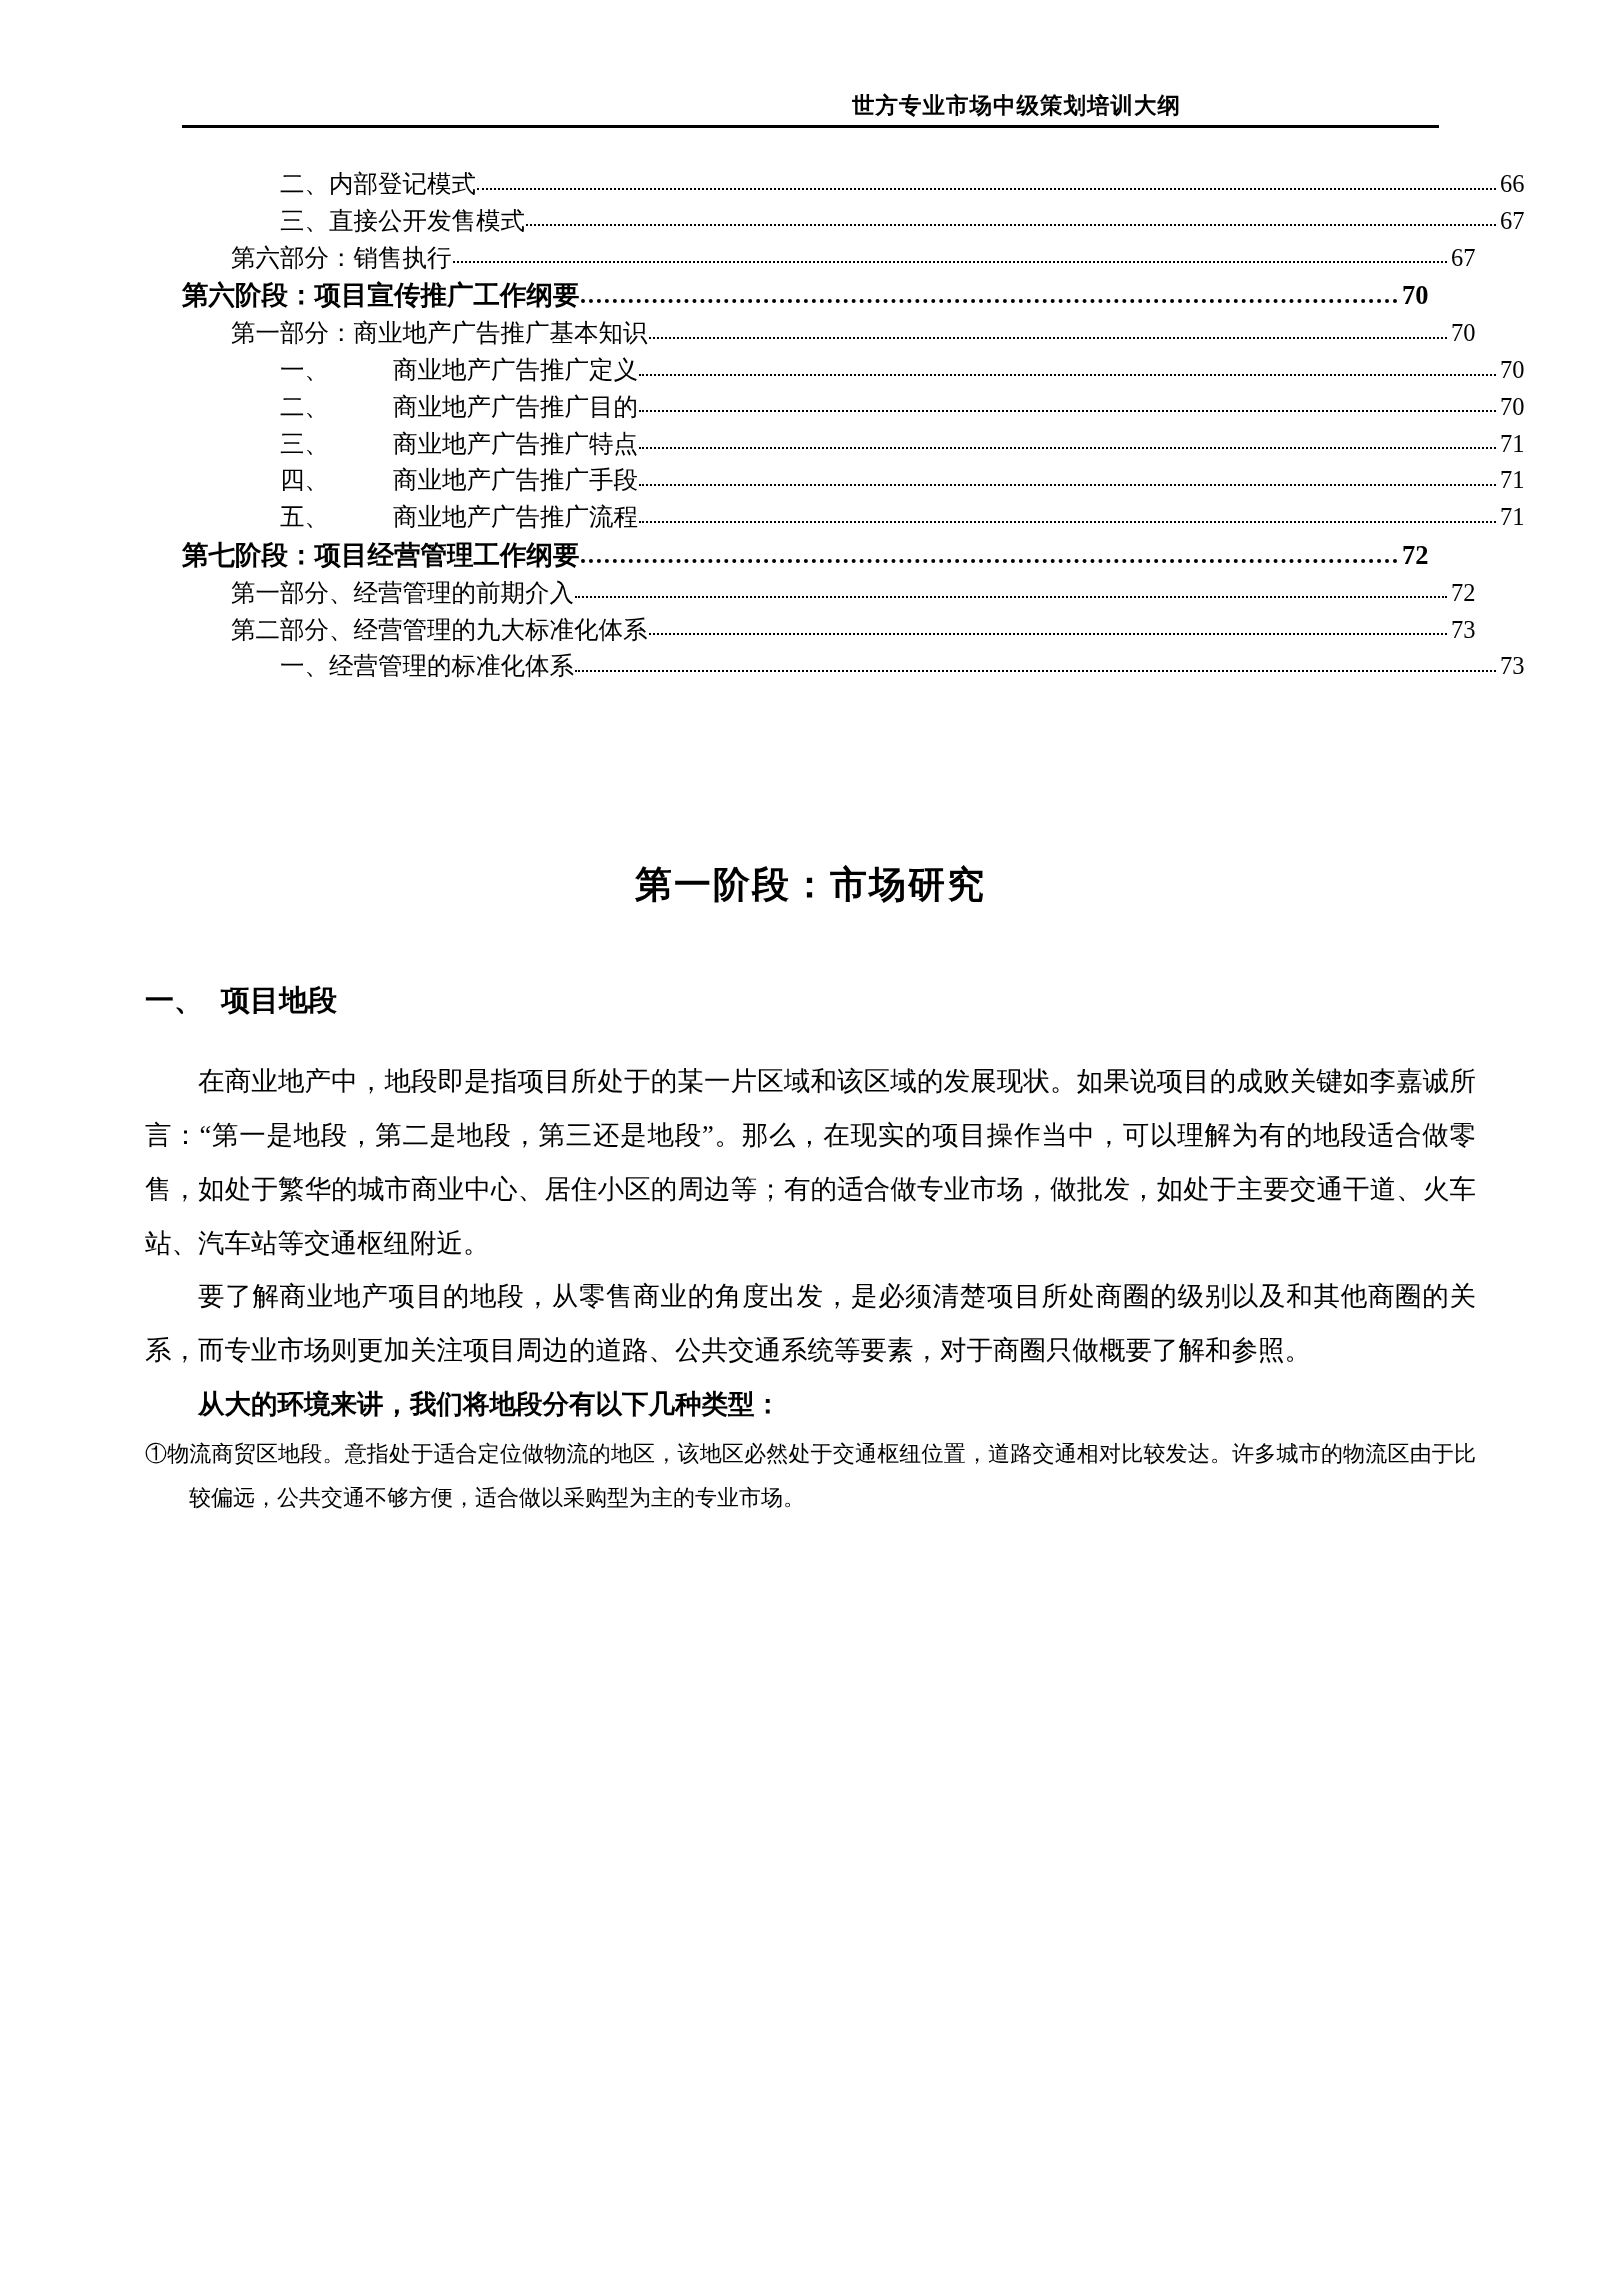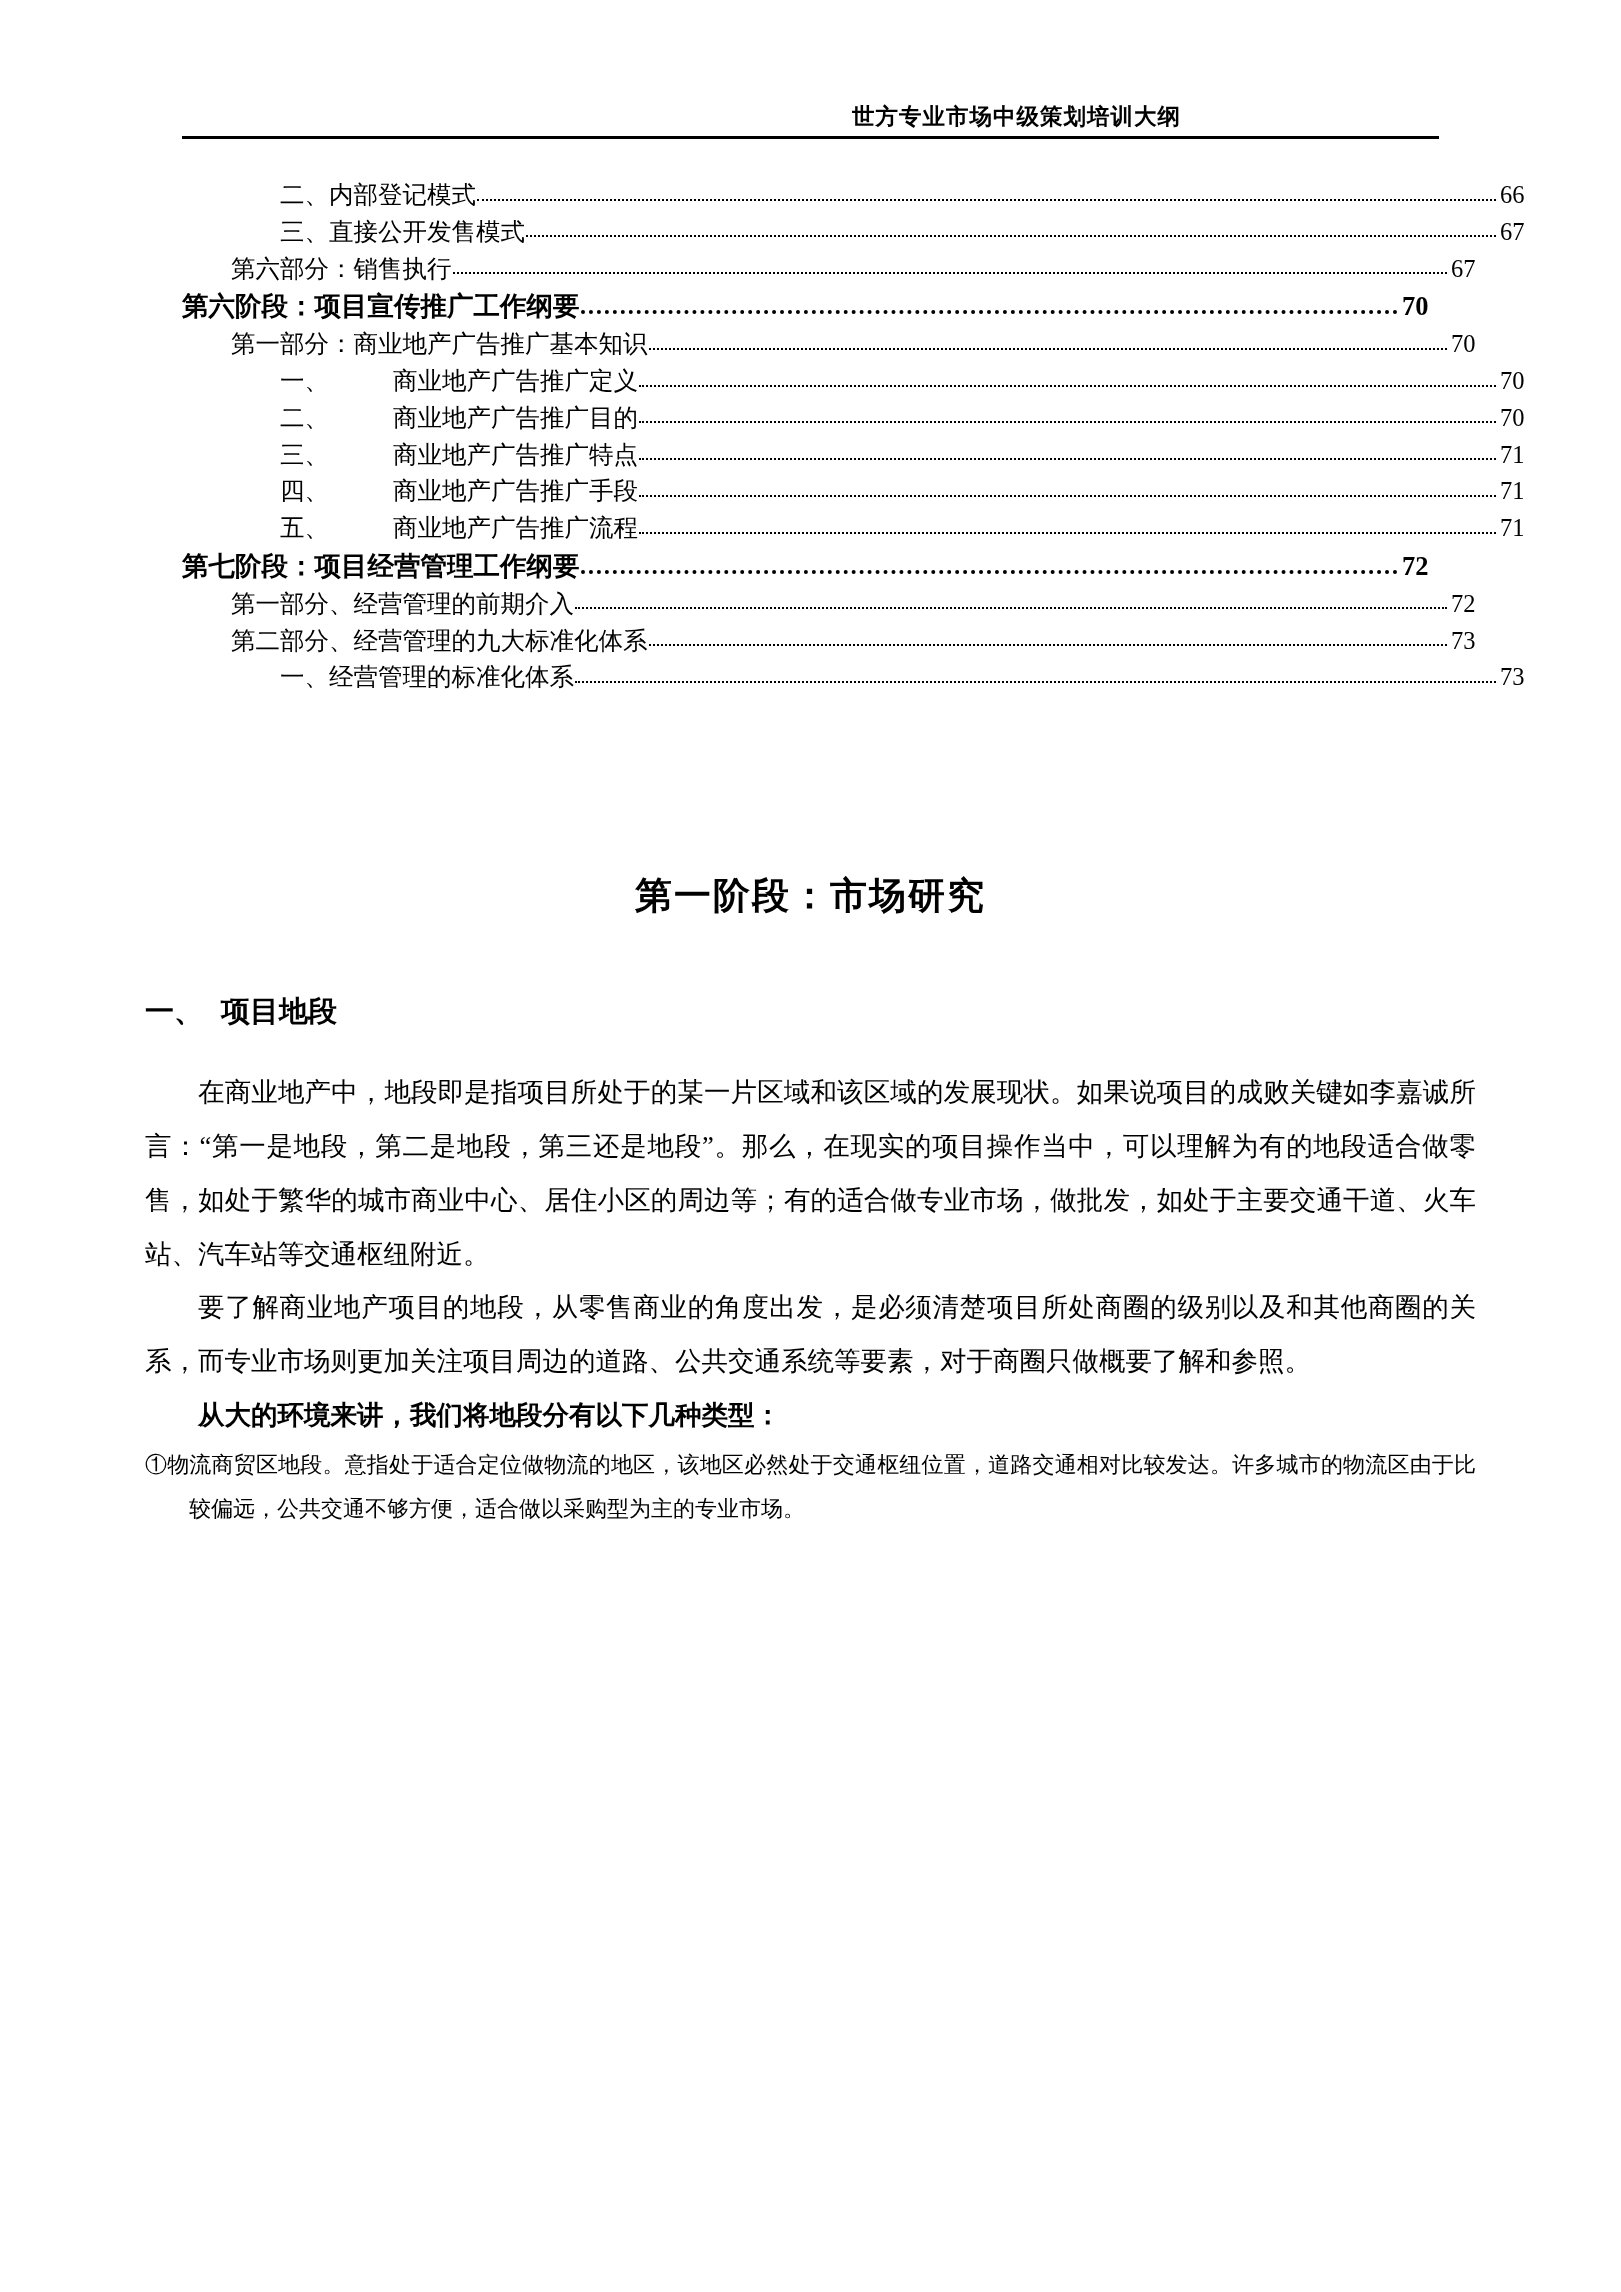--- a/index.html
+++ b/index.html
@@ -8,21 +8,21 @@
     background: #ffffff;
   }
   body {
     font-family: "Liberation Serif", "DejaVu Serif", serif;
     color: #000000;
   }
   .page {
     position: relative;
     width: 1621px;
     height: 1939px;
-    margin: 11px auto;
+    margin: 0 auto;
     background: #ffffff;
     overflow: hidden;
     box-sizing: border-box;
   }
 
   
   .header {
     position: absolute;
     left: 182px;
     right: 182px;

